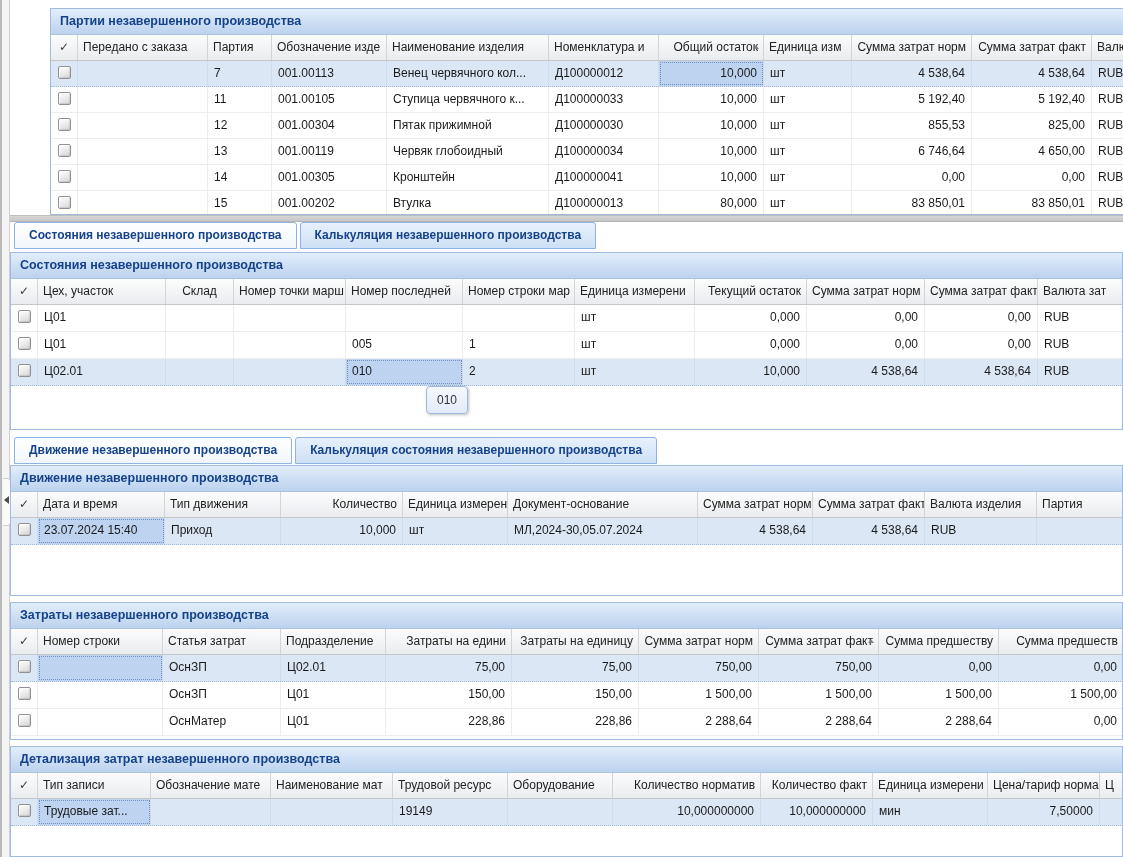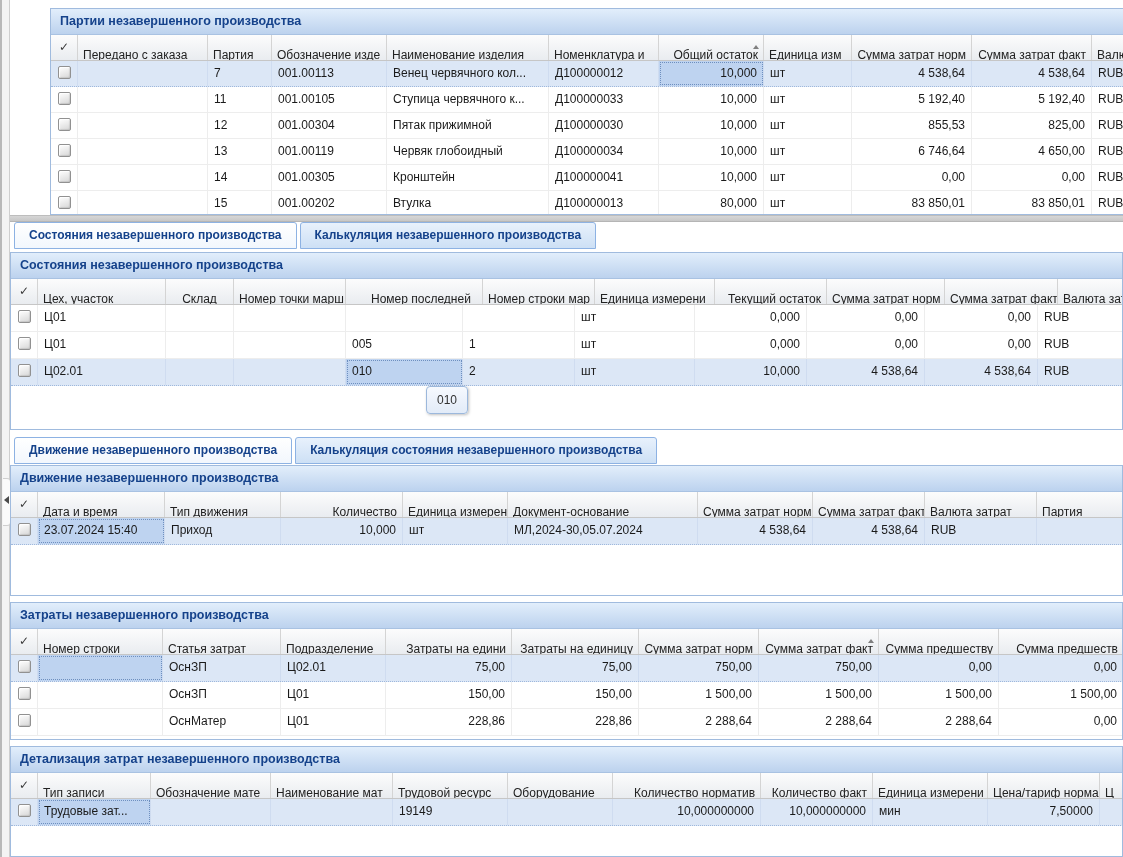--- a/index.html
+++ b/index.html
@@ -32,21 +32,21 @@
     height:25px;line-height:25px;padding-left:9px;
     background:linear-gradient(#e2eefb,#bcd2ee);
     border-bottom:1px solid #a9c2e2;
     color:#15428b;font-weight:bold;font-size:12.5px;white-space:nowrap;
   }
   
   .grid{width:1200px;}
   .ghead{display:flex;height:25px;background:linear-gradient(#fcfcfc,#e9ecf0);border-bottom:1px solid #c6c6c6;}
   .hcell{
     box-sizing:border-box;flex:none;position:relative;
-    border-right:1px solid #d4d4d4;padding:8px 5px;line-height:24px;
+    border-right:1px solid #d4d4d4;padding:0 5px;line-height:24px;
     font-size:12px;color:#222;white-space:nowrap;overflow:hidden;
   }
   .sorticon{
     position:absolute;right:4px;top:10px;width:0;height:0;
     border-left:3px solid transparent;border-right:3px solid transparent;
     border-bottom:4px solid #7f7f7f;
   }
   .grow{display:flex;height:26px;background:#fff;border-bottom:1px solid #ededed;}
   .gcell{
     box-sizing:border-box;flex:none;
@@ -226,21 +226,21 @@
   </div>
 
 <section class="panel" id="panel-states">
   <div class="panel-header">Состояния незавершенного производства</div>
   <div class="grid">
       <div class="ghead">
         <div class="hcell a-c check-glyph" style="width: 27px;"><span>✓</span></div>
         <div class="hcell a-l" style="width: 128px;"><span>Цех, участок</span></div>
         <div class="hcell a-l" style="width: 68px; text-align: center;"><span>Склад</span></div>
         <div class="hcell a-l" style="width: 112px;"><span>Номер точки марш</span></div>
-        <div class="hcell a-l" style="width: 117px; margin-left: 20px;"><span>Номер последней</span></div>
+        <div class="hcell a-l" style="width: 117px;"><span>Номер последней</span></div>
         <div class="hcell a-l" style="width: 112px;"><span>Номер строки мар</span></div>
         <div class="hcell a-l" style="width: 120px;"><span>Единица измерени</span></div>
         <div class="hcell a-r" style="width: 112px;"><span>Текущий остаток</span></div>
         <div class="hcell a-r" style="width: 118px;"><span>Сумма затрат норм</span></div>
         <div class="hcell a-r" style="width: 113px;"><span>Сумма затрат факт</span></div>
         <div class="hcell a-l" style="width: 90px;"><span>Валюта зат</span></div>
       </div>
       <div class="grow">
         <div class="gcell a-c" style="width: 27px;">
           <div class="checkbox"></div>
@@ -301,21 +301,21 @@
   <div class="grid">
       <div class="ghead">
         <div class="hcell a-c check-glyph" style="width: 27px;"><span>✓</span></div>
         <div class="hcell a-l" style="width: 127px;"><span>Дата и время</span></div>
         <div class="hcell a-l" style="width: 116px;"><span>Тип движения</span></div>
         <div class="hcell a-r" style="width: 122px;"><span>Количество</span></div>
         <div class="hcell a-l" style="width: 105px;"><span>Единица измерени</span></div>
         <div class="hcell a-l" style="width: 190px;"><span>Документ-основание</span></div>
         <div class="hcell a-r" style="width: 115px;"><span>Сумма затрат норм</span></div>
         <div class="hcell a-r" style="width: 112px;"><span>Сумма затрат факт</span></div>
-        <div class="hcell a-l" style="width: 112px;"><span>Валюта затрат</span></div>
+        <div class="hcell a-l" style="width: 112px;"><span>Валюта изделия</span></div>
         <div class="hcell a-l" style="width: 90px;"><span>Партия</span></div>
       </div>
       <div class="grow sel">
         <div class="gcell a-c" style="width: 27px;">
           <div class="checkbox"></div>
         </div>
         <div class="gcell a-l selcell" style="width: 127px;">23.07.2024 15:40</div>
         <div class="gcell a-l" style="width: 116px;">Приход</div>
         <div class="gcell a-r" style="width: 122px;">10,000</div>
         <div class="gcell a-l" style="width: 105px;">шт</div>

